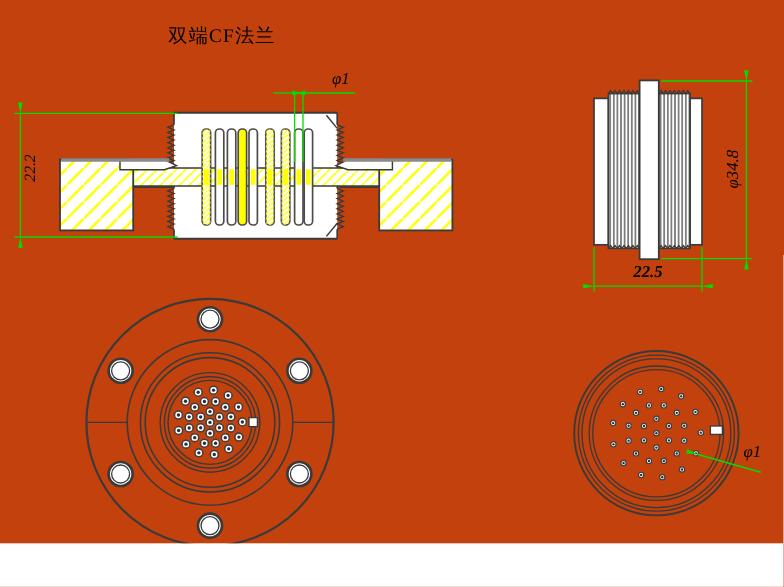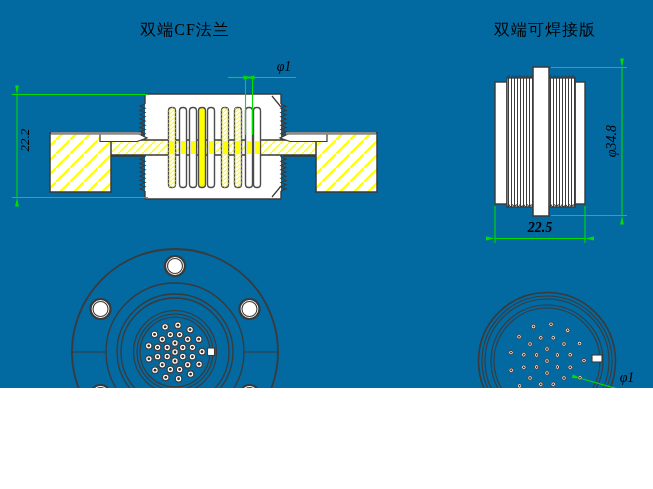--- a/index.html
+++ b/index.html
@@ -1,16 +1,16 @@
 <!DOCTYPE html>
 <html><head>
 <meta charset="utf-8">
 <style>
   html,body{margin:0;padding:0;background:#fff;}
-  #canvas{position:relative;width:653px;height:388px;background:#0369a1;overflow:hidden;
+  #canvas{position:relative;width:653px;height:453px;background:#c2410c;overflow:hidden;
           font-family:"Liberation Serif",serif;}
   #dwg{position:absolute;left:0;top:0;}
   .label{position:absolute;color:#000;white-space:nowrap;text-align:center;}
   .title{font-size:16px;letter-spacing:1px;}
   .dim{font-style:italic;font-size:14px;}
   .rot{transform:rotate(-90deg);transform-origin:center center;}
 </style>
 </head>
 <body>
 
@@ -278,20 +278,19 @@
         <circle cx="579.5517213259802" cy="343.4106441642757" r="2.2" fill="#ffffff" stroke="#3f3f3f" stroke-width="1"></circle>
         <circle cx="579.5517213259802" cy="343.4106441642757" r="1" fill="#2e2e2e"></circle>
         <circle cx="583.9972990316576" cy="360.55293807799376" r="2.2" fill="#ffffff" stroke="#3f3f3f" stroke-width="1"></circle>
         <circle cx="583.9972990316576" cy="360.55293807799376" r="1" fill="#2e2e2e"></circle>
         <line x1="581" y1="378.5" x2="634" y2="393.5" stroke="#00dd00" stroke-width="1.2"></line>
         <polygon points="0,0 9,1.9 9,-1.9" fill="#00dd00" transform="translate(581,378.5) rotate(195.8)"></polygon>
       </g>
   </svg>
 
   <div class="label title" style="left:105px;top:20px;width:160px;">双端CF法兰</div>
-  <div class="label title" style="left:465px;top:20px;width:160px;">双端可焊接版</div>
 
   <div class="label dim rot" style="left:-15px;top:132px;width:80px;height:16px;font-size:13px;">22.2</div>
   <div class="label dim" style="left:262px;top:59px;width:44px;">φ1</div>
   <div class="label dim rot" style="left:571px;top:133px;width:82px;height:16px;">φ34.8</div>
   <div class="label dim" style="left:508px;top:220px;width:64px;font-weight:bold;">22.5</div>
   <div class="label dim" style="left:607px;top:370px;width:40px;">φ1</div>
 </div>
 
 </body></html>

